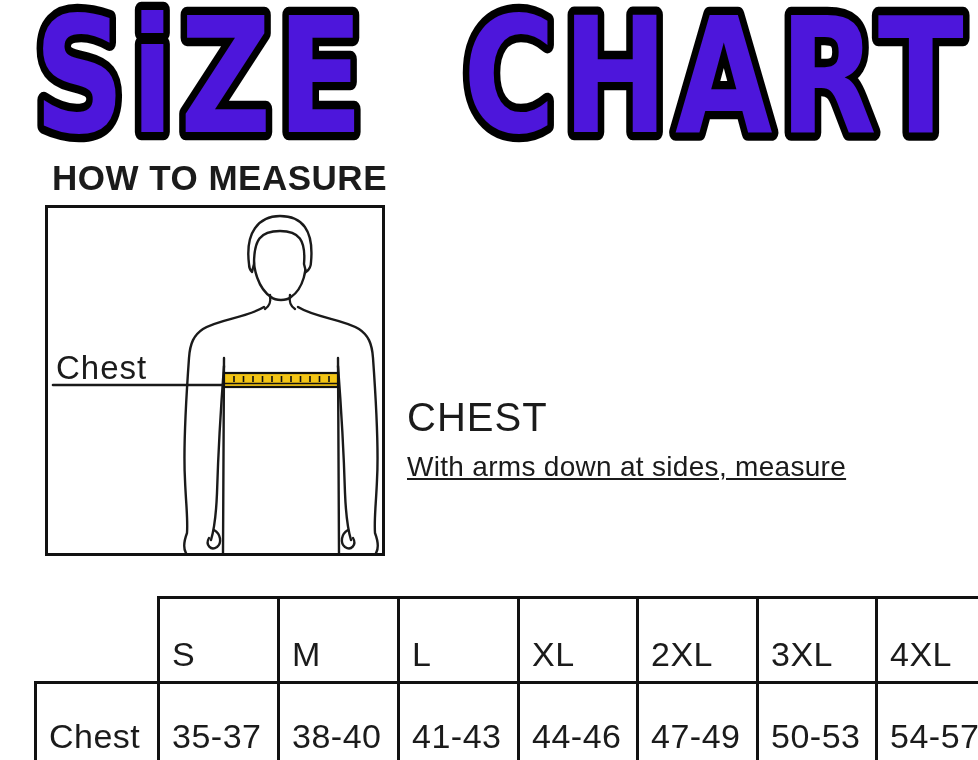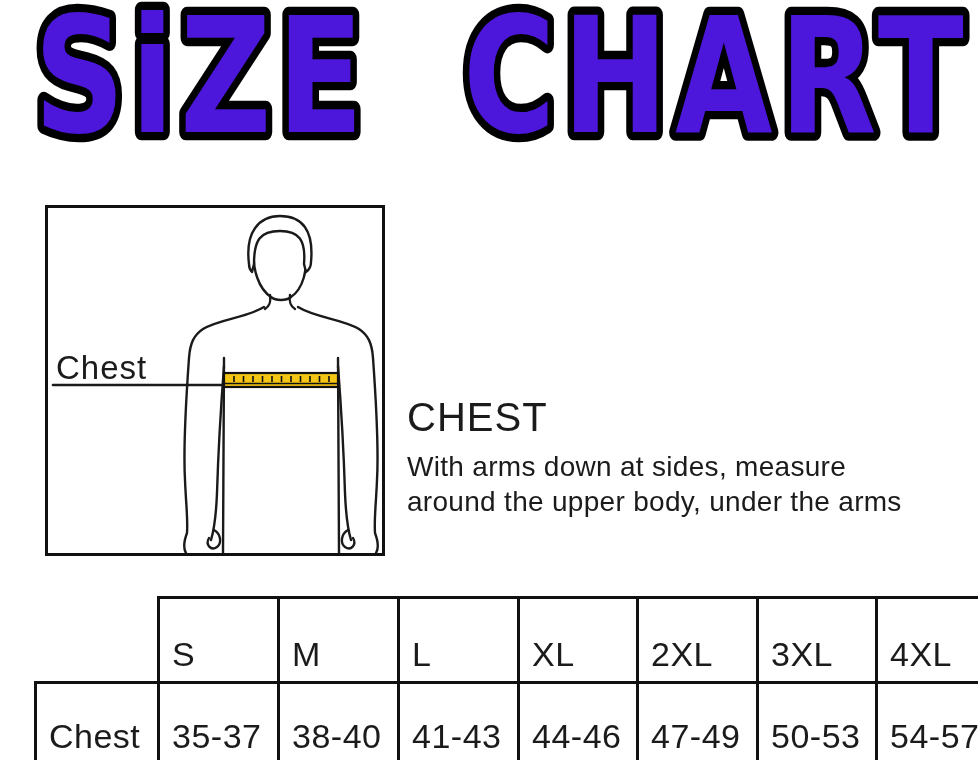--- a/index.html
+++ b/index.html
@@ -18,21 +18,21 @@
   
   .figure-box{position:absolute;left:19px;top:205px;width:334px;height:345px;
               border:3px solid #111;background:#fff;}
   .figure-box svg{position:absolute;left:0;top:0;}
   .chest-label{position:absolute;left:8px;top:141px;font-size:33px;letter-spacing:1px;
                color:#1b1b1b;}
 
   
   .chest-heading{position:absolute;left:381px;top:395px;font-size:40px;letter-spacing:1px;}
   .chest-copy{position:absolute;left:381px;top:449px;font-size:28px;line-height:35px;
-              letter-spacing:0.3px;white-space:nowrap;}
+              letter-spacing:0.3px;white-space:nowrap;text-decoration:underline;}
 
   
   .size-table{position:absolute;left:8px;top:596px;border-collapse:collapse;
               table-layout:fixed;}
   .size-table td{border:3px solid #111;vertical-align:bottom;
                  padding:0 0 7px 12px;font-size:34px;letter-spacing:0.5px;
                  background:#fff;overflow:hidden;}
   .size-table tr.hdr td{height:75px;}
   .size-table tr.vals td{height:72px;}
   .size-table td.ghost{border:none;background:transparent;}
@@ -42,20 +42,21 @@
 
 <div class="page">
 
   <svg class="title-svg" viewBox="0 0 978 152">
     <g transform="scale(1,1.28)">
       <text class="title-text" x="8" y="103" font-size="126" letter-spacing="6" paint-order="stroke" stroke-width="13" stroke="#000000" fill="#4D16DB">SiZE</text>
       <text class="title-text" x="437" y="103" font-size="126" letter-spacing="7" paint-order="stroke" stroke-width="13" stroke="#000000" fill="#4D16DB">CHART</text>
     </g>
   </svg>
 
+  <div class="htm-heading">HOW TO MEASURE</div>
 
   <div class="figure-box">
     <svg width="334" height="345" viewBox="0 0 334 345">
       <g fill="none" stroke="#1a1a1a" stroke-width="2.4" stroke-linecap="round" stroke-linejoin="round">
 
         <path d="M206,40 C204,62 211,81 223,89 C228,93 238,93 243,89 C255,81 260,62 258,40 C258,25 248,15 232,15 C216,15 206,25 206,40 Z" fill="#ffffff"></path>
 
         <path d="M201,56 C197,24 211,8 232,8 C254,8 266,22 263,54 C263,59 261,62 258,64 L256,56 C258,32 251,23 232,23 C212,23 206,32 206,56 L204,64 C202,62 201,59 201,56 Z" fill="#ffffff"></path>
 
         <path d="M222,87 C223,94 222,98 217,101"></path>
@@ -80,21 +81,20 @@
         <path d="M186 168v6M195.5 168v6M205 168v6M214.5 168v6M224 168v6M233.5 168v6M243 168v6M252.5 168v6M262 168v6M271.5 168v6M281 168v6" stroke="#111" stroke-width="1.6" fill="none"></path>
         <line x1="177" y1="175.5" x2="289" y2="175.5" stroke="#111" stroke-width="1.4"></line>
       </g>
     </svg>
     <div class="chest-label">Chest</div>
   </div>
 
   <div class="chest-heading">CHEST</div>
   <div class="chest-copy">
     <div>With arms down at sides, measure</div>
-    <div>around the upper body, under the arms</div>
   </div>
 
   <table class="size-table">
     <colgroup>
       <col style="width:123px">
         <col style="width:120px">
         <col style="width:120px">
       <col style="width:120px">
         <col style="width:119px">
         <col style="width:120px">

